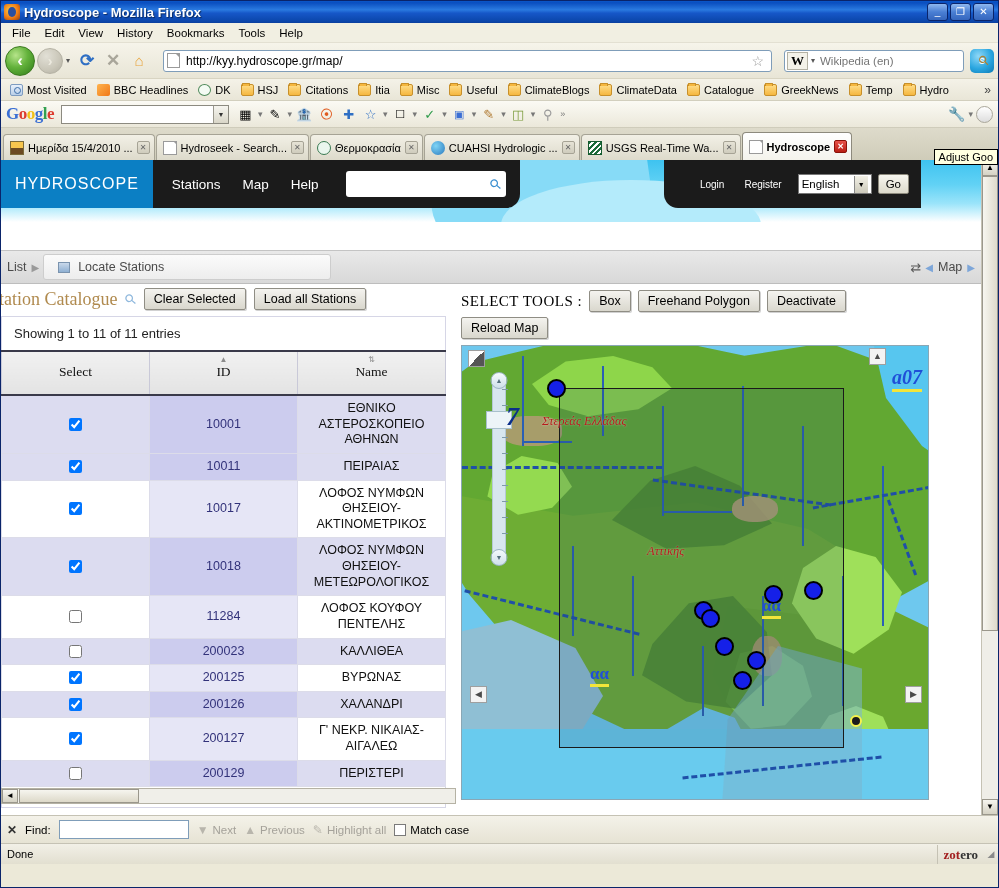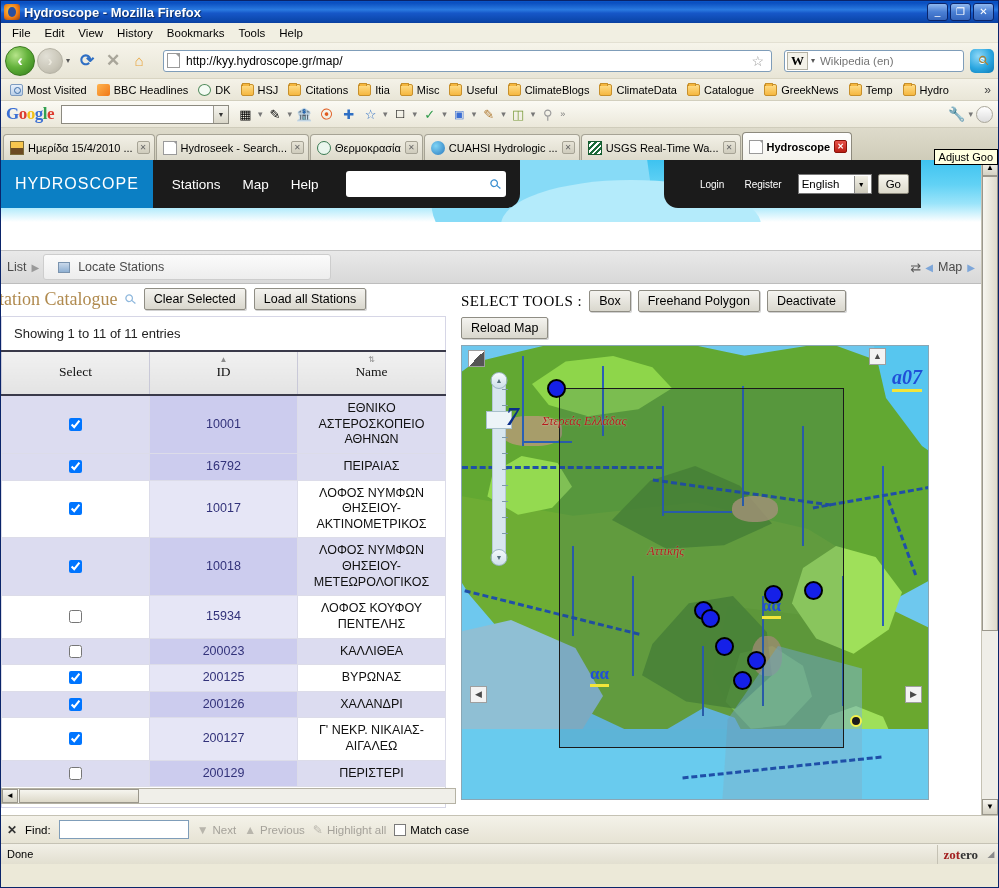--- a/index.html
+++ b/index.html
@@ -782,36 +782,36 @@
               </tr>
             </thead>
             <tbody>
               <tr class="odd">
                   <td class="selc"><input type="checkbox" class="cb" checked="" style=""></td>
                   <td class="idc">10001</td>
                   <td>ΕΘΝΙΚΟ ΑΣΤΕΡΟΣΚΟΠΕΙΟ ΑΘΗΝΩΝ</td>
                 </tr>
               <tr class="odd">
                   <td class="selc"><input type="checkbox" class="cb" checked="" style=""></td>
-                  <td class="idc">16792</td>
+                  <td class="idc">10011</td>
                   <td>ΠΕΙΡΑΙΑΣ</td>
                 </tr>
               <tr class="even">
                   <td class="selc"><input type="checkbox" class="cb" checked="" style=""></td>
                   <td class="idc">10017</td>
                   <td>ΛΟΦΟΣ ΝΥΜΦΩΝ ΘΗΣΕΙΟΥ-ΑΚΤΙΝΟΜΕΤΡΙΚΟΣ</td>
                 </tr>
               <tr class="odd">
                   <td class="selc"><input type="checkbox" class="cb" checked="" style=""></td>
                   <td class="idc">10018</td>
                   <td>ΛΟΦΟΣ ΝΥΜΦΩΝ ΘΗΣΕΙΟΥ-ΜΕΤΕΩΡΟΛΟΓΙΚΟΣ</td>
                 </tr>
               <tr class="even">
                   <td class="selc"><input type="checkbox" class="cb" style=""></td>
-                  <td class="idc">15934</td>
+                  <td class="idc">11284</td>
                   <td>ΛΟΦΟΣ ΚΟΥΦΟΥ ΠΕΝΤΕΛΗΣ</td>
                 </tr>
               <tr class="odd">
                   <td class="selc"><input type="checkbox" class="cb" style=""></td>
                   <td class="idc">200023</td>
                   <td>ΚΑΛΛΙΘΕΑ</td>
                 </tr>
               <tr class="even">
                   <td class="selc"><input type="checkbox" class="cb" checked="" style=""></td>
                   <td class="idc">200125</td>

